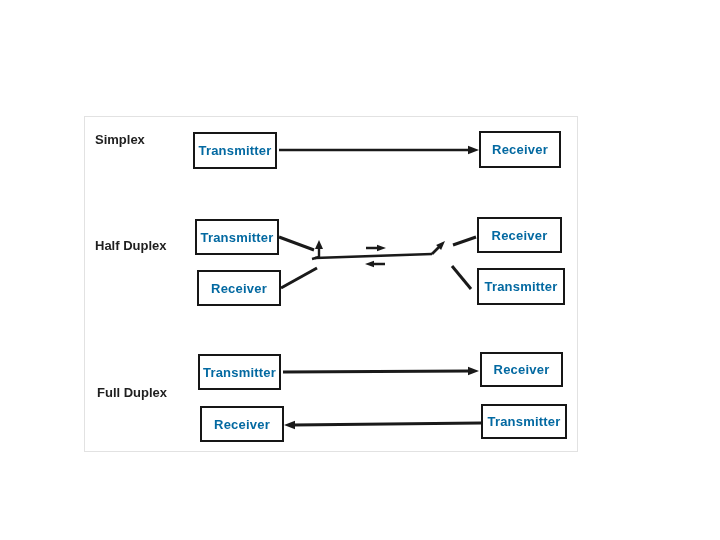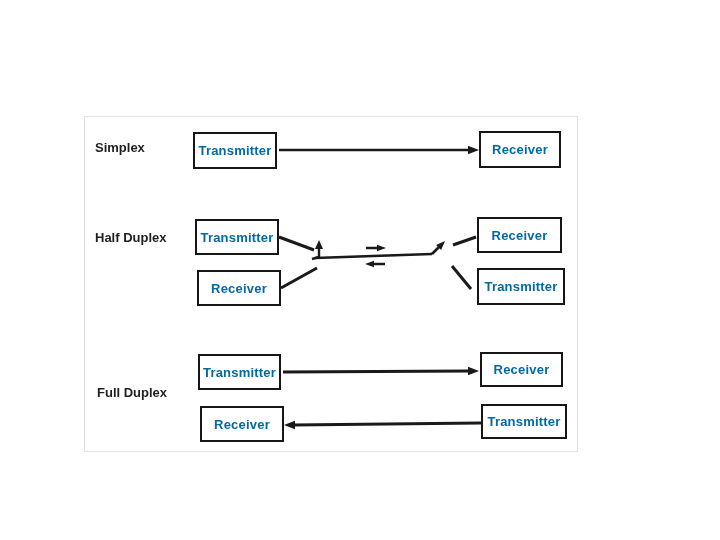--- a/index.html
+++ b/index.html
@@ -29,22 +29,22 @@
   .wires polygon{fill:#1a1a1a;stroke:none;}
 </style>
 </head>
 <body>
 
 <div class="slide">
 
 
   <div class="scan-region"></div>
 
-  <div class="row-label" style="left:95px;top:140px;">Simplex</div>
-  <div class="row-label" style="left:95px;top:230px;">Half Duplex</div>
+  <div class="row-label" style="left:95px;top:132px;">Simplex</div>
+  <div class="row-label" style="left:95px;top:238px;">Half Duplex</div>
   <div class="row-label" style="left:97px;top:385px;">Full Duplex</div>
 
   <div class="box" style="left:193px;top:132px;width:84px;height:37px;">Transmitter</div>
   <div class="box" style="left:479px;top:131px;width:82px;height:37px;">Receiver</div>
 
   <div class="box" style="left:195px;top:219px;width:84px;height:36px;">Transmitter</div>
   <div class="box" style="left:477px;top:217px;width:85px;height:36px;">Receiver</div>
   <div class="box" style="left:197px;top:270px;width:84px;height:36px;">Receiver</div>
   <div class="box" style="left:477px;top:268px;width:88px;height:37px;">Transmitter</div>
 

